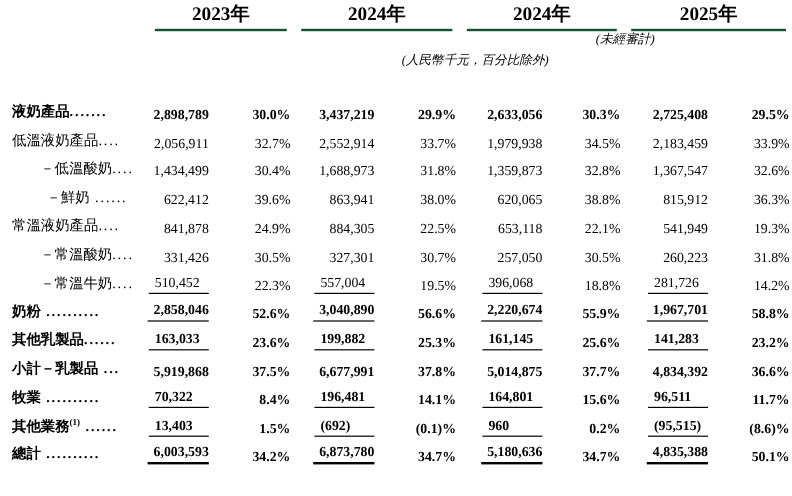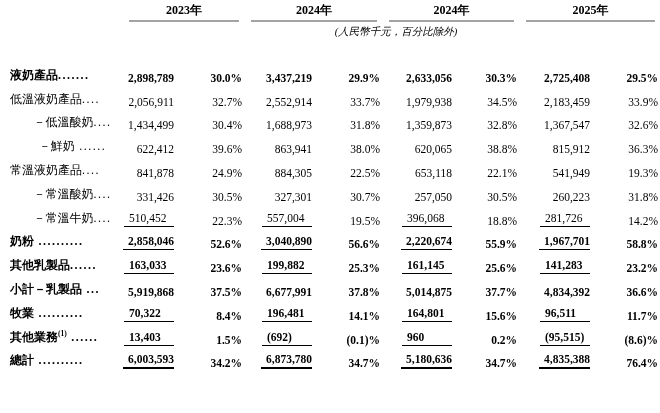--- a/index.html
+++ b/index.html
@@ -21,22 +21,22 @@
   col.c-v4 { width:73px; }  col.c-p4 { width:68px; }
 
   thead tr.yr-row { height:18px; }
   thead tr.sub-row { height:24px; }
   thead tr.note1-row { height:13px; }
   thead tr.note2-row { height:17px; }
   thead tr.gap-row { height:24px; }
 
   th { font-weight:bold; padding:0; vertical-align:bottom; }
   .year-th .yline {
-    border-bottom:2px solid #a3a3a3; margin:0 3px 0 9px;
-    padding-bottom:1px; text-align:center; font-size:12px;
+    border-bottom:2px solid #14532d; margin:0 3px 0 9px;
+    padding-bottom:1px; text-align:center; font-size:16px;
   }
   .sub-th { text-align:right; }
   .sub-th span {
     display:inline-block; min-width:47px; text-align:center;
     border-bottom:2px solid #000; padding-bottom:3px;
   }
   .note { font-style:italic; font-weight:normal; font-size:10.5px; text-align:center; vertical-align:bottom; padding:0; }
   .note.units { text-indent:14px;margin-top:19px; }
 
   tbody tr { height:23.8px; }
@@ -79,20 +79,25 @@
         <th colspan="2" class="year-th">
             <div class="yline">2024年</div>
           </th>
         <th colspan="2" class="year-th">
             <div class="yline">2024年</div>
           </th>
         <th colspan="2" class="year-th">
             <div class="yline">2025年</div>
           </th>
       </tr>
+      <tr class="note1-row">
+        <td colspan="6"></td>
+        <td colspan="2" class="note">(未經審計)</td>
+        <td></td>
+      </tr>
       <tr class="note2-row">
         <td></td>
         <td colspan="8" class="note units">(人民幣千元，百分比除外)</td>
       </tr>
       <tr class="gap-row">
           <td colspan="9"></td>
         </tr>
     </thead>
     <tbody>
         <tr class="bold">
@@ -229,17 +234,17 @@
   </tr>
         <tr class="bold">
     <td class="lbl"><span class="rl">總計</span><sup class="fn"></sup><span class="leader"> ..........</span></td>
     <td class="num"><span class="v rule total">6,003,593</span></td>
     <td class="num"><span class="v">34.2%</span></td>
     <td class="num"><span class="v rule total">6,873,780</span></td>
     <td class="num"><span class="v">34.7%</span></td>
     <td class="num"><span class="v rule total">5,180,636</span></td>
     <td class="num"><span class="v">34.7%</span></td>
     <td class="num"><span class="v rule total">4,835,388</span></td>
-    <td class="num"><span class="v">76.4%</span></td>
+    <td class="num"><span class="v">50.1%</span></td>
   </tr>
       </tbody>
   </table>
 </div>
 
 </body></html>

